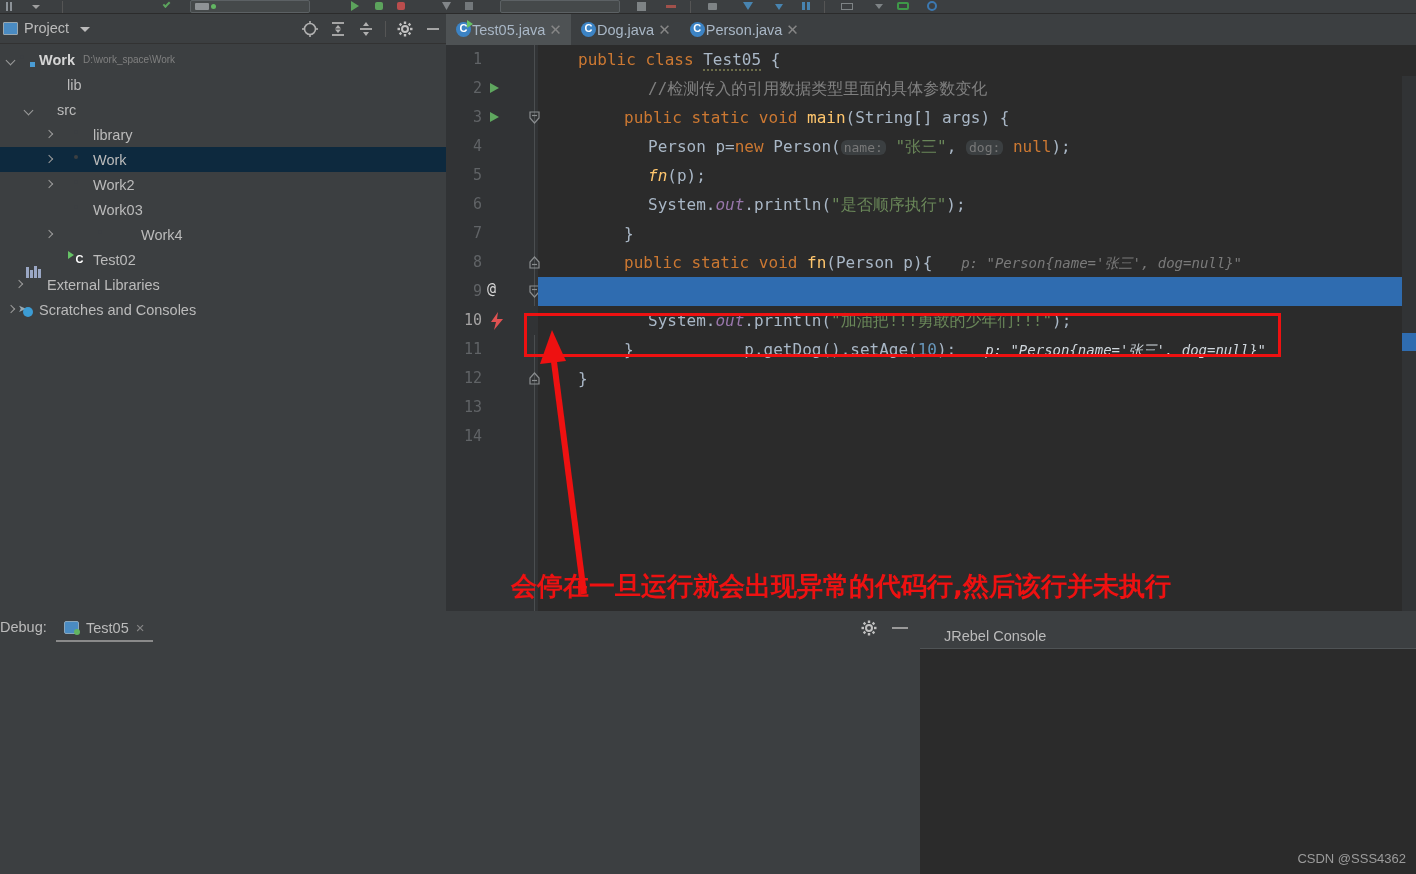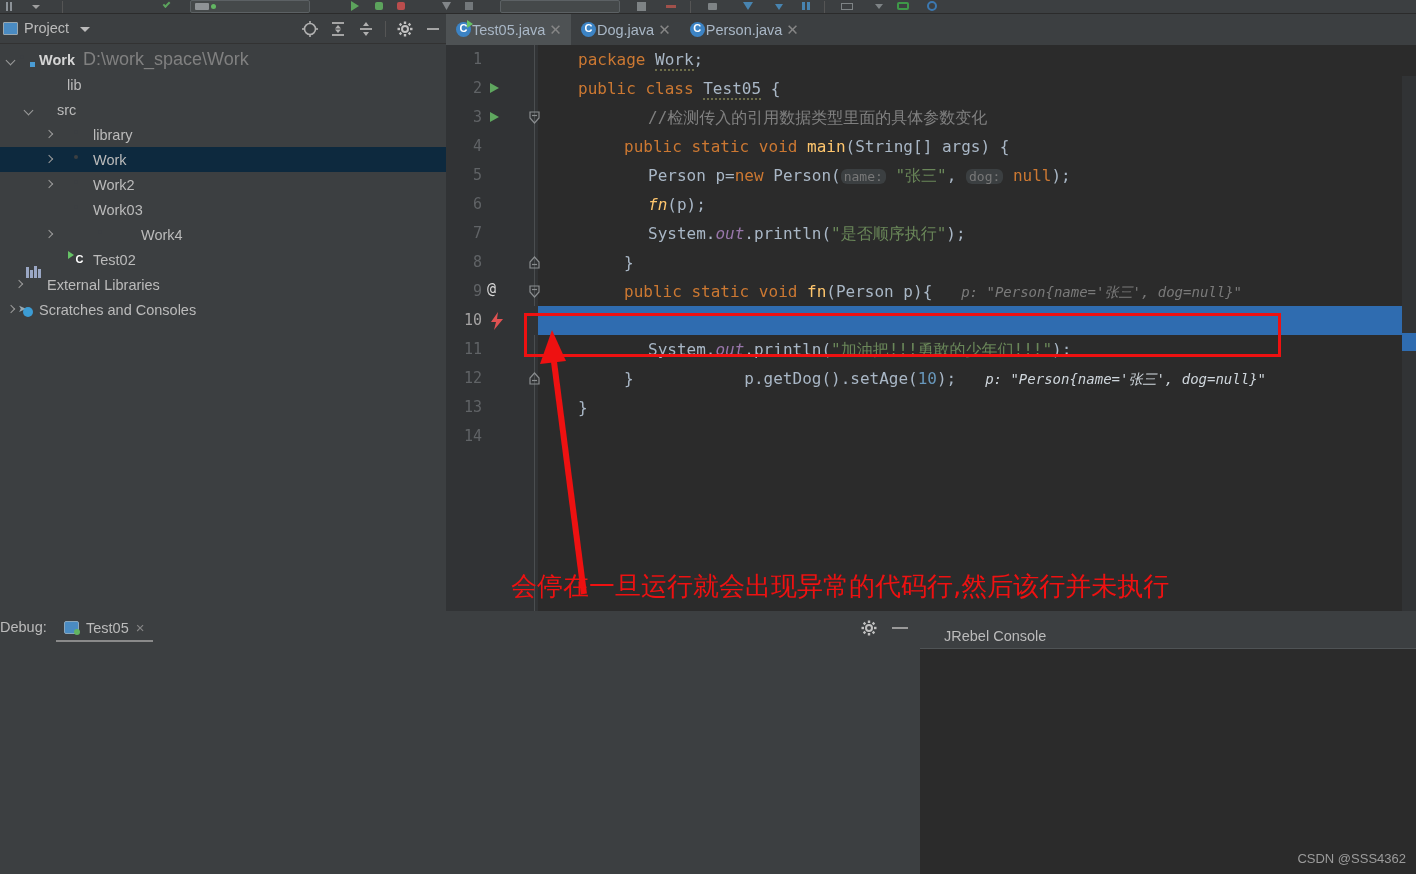--- a/index.html
+++ b/index.html
@@ -42,21 +42,21 @@
     border-right:1.6px solid #9b9b9b; border-bottom:1.6px solid #9b9b9b; transform:rotate(45deg); }
   .ticon { width:16px; height:14px; margin-right:5px; flex:0 0 16px; position:relative; }
   .fold { width:15px; height:11px; background:#8f9396; border-radius:1.5px 2px 2px 2px; position:relative;
       margin-top:2px; }
   .fold.blue { background:#5b9bd0; }
   .fold::after { content:""; position:absolute; left:1.5px; top:2px; width:4px;height:4px;
       background:#3c3f41; border-radius:50%; }
   .fold.plain::after { display:none; }
   .tlabel { color:#bbbbbb; }
   .tlabel.bold { font-weight:bold; color:#d5d5d5; }
-  .tpath { color:#808080; margin-left:8px; font-size:18px; }
+  .tpath { color:#808080; margin-left:8px; font-size:10px; }
 
   .jicon { width:15px;height:15px;border-radius:50%;background:#3c83c4;position:relative;margin-top:0px;}
   .jicon::after{content:"C";position:absolute;left:3.5px;top:0px;font-size:11px;color:#fff;font-weight:bold;}
   .jicon .play{position:absolute;right:-2px;top:-2px;width:0;height:0;
      border-left:6px solid #66c266;border-top:4px solid transparent;border-bottom:4px solid transparent;}
   .libicon{width:15px;height:13px;position:relative;margin-top:1px;}
   .libicon i{position:absolute;bottom:0;width:2.5px;background:#9aa7c4;}
   .scratchicon{width:15px;height:14px;position:relative;}
 
   
@@ -102,21 +102,21 @@
   .sq { border-bottom:2px dotted #6d6d4a; }
 
   .exec-strip { position:absolute; left:0; top:0; width:12px; height:29px; background:#2f6cb0; }
 
   
   .markerbar { position:absolute; right:0; top:31px; width:14px; bottom:0; background:#313335; }
   .marker-exec { position:absolute; left:0; width:14px; height:18px; background:#2f6cb0; }
 
   
   .redbox { position:absolute; border:3px solid #ee1111; pointer-events:none; }
-  .annot-text { position:absolute; color:#ee1111; font-weight:normal; font-size:26px;
+  .annot-text { position:absolute; color:#ee1111; font-weight:bold; font-size:26px;
      font-family:"DejaVu Sans", sans-serif; white-space:nowrap; letter-spacing:0px; }
 
   
   .debugarea { position:absolute; left:0; top:611px; width:1416px; height:263px; background:#3c3f41; }
   .dbg-header { position:relative; height:33px; background:#3c3f41; }
   .dbg-label { position:absolute; left:0px; top:8px; font-size:14.5px; color:#bbbbbb; }
   .dbg-tab { position:absolute; left:56px; top:4px; height:27px; display:flex; align-items:center;
       gap:7px; padding:0 8px; border-bottom:2px solid #8a8a8a; }
   .dbg-tab .run-ico { width:15px;height:13px;border:1.6px solid #8aa6bb; border-radius:2px;
       background:#4a8bc2; position:relative; }
@@ -443,21 +443,20 @@
         <div class="gutter-line">
             <span class="gnum">13</span>
           </div>
         <div class="gutter-line">
             <span class="gnum">14</span>
           </div>
       </div>
 
       <div class="codearea">
 
-        <div class="cline" style="padding-left:40px;"><span class="kw">package</span><span> </span><span class="sq">Work</span><span class="cls">;</span></div>
 
         <div class="cline" style="padding-left:40px;"><span class="kw">public class </span><span class="cls sq">Test05</span><span class="cls"> {</span></div>
 
         <div class="cline" style="padding-left:110px;"><span class="cmt">//检测传入的引用数据类型里面的具体参数变化</span></div>
 
         <div class="cline" style="padding-left:86px;"><span class="kw">public static void </span><span class="mth">main</span><span class="cls">(String[] args) {</span></div>
 
         <div class="cline" style="padding-left:110px;"><span class="cls">Person p=</span><span class="kw">new</span><span class="cls"> Person(</span><span class="hint">name:</span><span> </span><span class="str">"张三"</span><span class="cls">, </span><span class="hint">dog:</span><span> </span><span class="kw">null</span><span class="cls">);</span></div>
 
         <div class="cline" style="padding-left:110px;"><span class="mth" style="font-style:italic;">fn</span><span class="cls">(p);</span></div>

